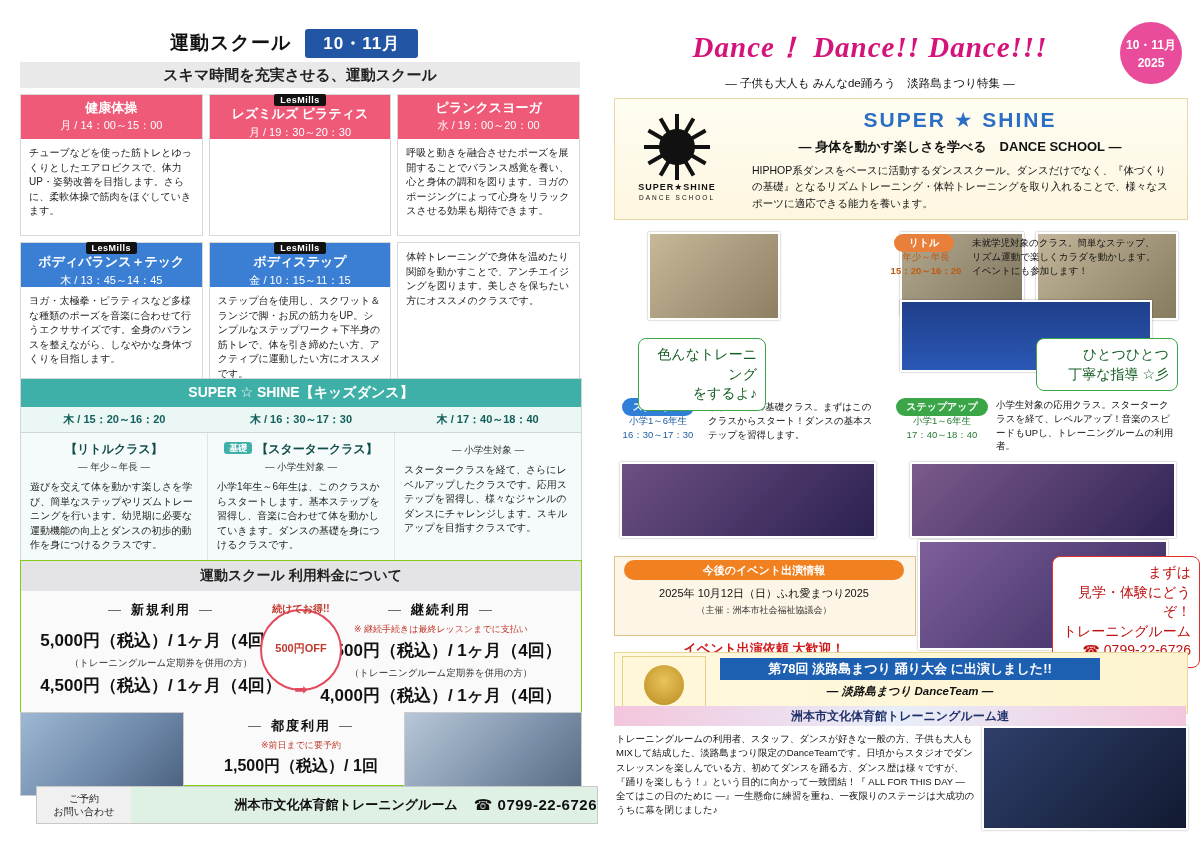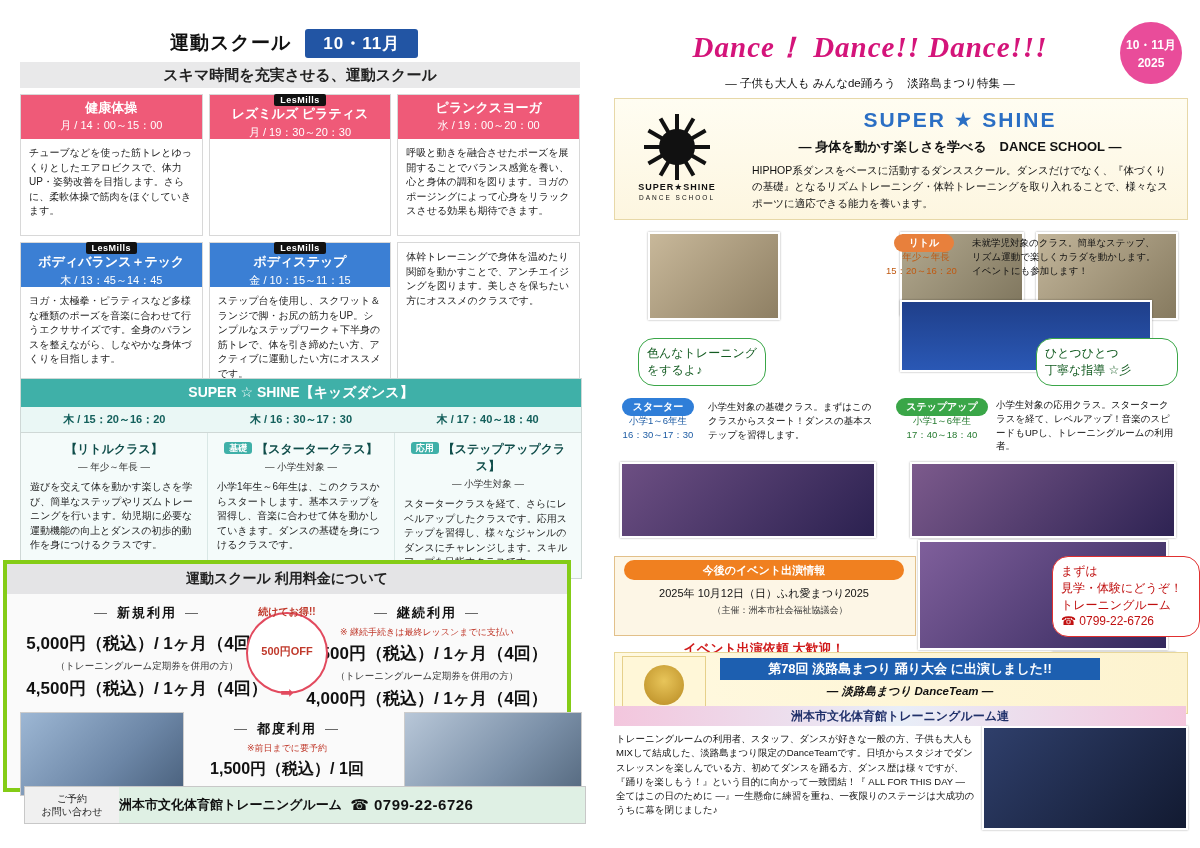--- a/index.html
+++ b/index.html
@@ -44,21 +44,21 @@
   .kids .times div{flex:1;text-align:center;font-size:11px;padding:5px 0;color:#14605c;font-weight:bold;}
   .kids .cols{display:flex;}
   .kids .col{flex:1;padding:8px 9px;}
   .kids .col + .col{border-left:1px solid #d9e7e5;}
   .kids .cttl{font-size:12px;font-weight:bold;text-align:center;color:#0f4d4a;}
   .kids .cttl .tag{font-size:9px;background:#3fb0a8;color:#fff;border-radius:3px;padding:1px 5px;margin-right:4px;vertical-align:2px;}
   .kids .csub{font-size:9.5px;text-align:center;color:#333;margin:3px 0 6px;}
   .kids .ctxt{font-size:10px;line-height:1.45;color:#222;}
 
   
-  .fee{position:absolute;left:3px;top:560px;width:560px;border:4px solid #84cc16;background:#fafafa;}
+  .fee{position:absolute;left:20px;top:560px;width:560px;border:1px solid #84cc16;background:#fafafa;}
   .fee .bar{background:#e4e4e6;text-align:center;font-size:14px;font-weight:bold;padding:6px 0;color:#222;}
   .fee .two{display:flex;padding:10px 0 4px;position:relative;}
   .fee .half{flex:1;text-align:center;}
   .fee .h-ttl{font-size:13px;font-weight:bold;letter-spacing:2px;}
   .fee .h-ttl::before,.fee .h-ttl::after{content:"—";margin:0 8px;color:#555;font-weight:normal;}
   .fee .price{font-size:17px;font-weight:bold;margin-top:10px;}
   .fee .note{font-size:9.5px;color:#333;margin-top:5px;}
   .fee .small{font-size:9px;color:#c0392b;margin-top:4px;}
   .fee .circle{
     position:absolute;left:50%;top:18px;transform:translateX(-50%);
@@ -73,23 +73,23 @@
   .fee .tdo .t::before,.fee .tdo .t::after{content:"—";margin:0 8px;color:#555;font-weight:normal;}
   .fee .tdo .r{font-size:9px;color:#c0392b;margin-top:4px;}
   .fee .tdo .p{font-size:16px;font-weight:bold;margin-top:4px;}
 
   
   .lph{position:absolute;border:1px solid #ccc;background-size:cover;}
   .lph1{left:20px;top:712px;width:162px;height:82px;}
   .lph2{left:404px;top:712px;width:176px;height:82px;}
 
   
-  .contact{position:absolute;left:24px;top:786px;width:560px;height:36px;border:1px solid #c8c8c8;background:#f0f0f0;display:flex;align-items:center;}
+  .contact{position:absolute;left:36px;top:786px;width:560px;height:36px;border:1px solid #c8c8c8;background:#f0f0f0;display:flex;align-items:center;}
   .contact .lbl{width:94px;font-size:10px;line-height:1.3;text-align:center;color:#222;}
-  .contact .main{flex:1;background:#dff0e4;height:36px;display:flex;align-items:center;justify-content:flex-start;gap:8px;}
+  .contact .main{flex:1;background:#dff0e4;height:36px;display:flex;align-items:center;justify-content:flex-end;gap:16px;}
   .contact .nm{font-size:13px;font-weight:bold;}
   .contact .tel{font-size:15px;font-weight:bold;letter-spacing:.5px;}
 
   
   .r-title{position:absolute;left:30px;top:28px;width:480px;text-align:center;}
   .r-title .big{
     font-size:29px;font-weight:bold;font-style:italic;color:#d4147a;letter-spacing:1px;
     font-family:"Liberation Serif",serif;
   }
   .r-title .sub{font-size:11.5px;margin-top:8px;color:#111;}
@@ -110,27 +110,27 @@
 
   .ss-ttl{position:absolute;left:150px;top:108px;width:420px;text-align:center;font-size:21px;font-weight:bold;color:#2b6fc4;letter-spacing:2px;}
   .ss-sub{position:absolute;left:150px;top:138px;width:420px;text-align:center;font-size:13px;font-weight:bold;}
   .ss-txt{position:absolute;left:152px;top:162px;width:420px;font-size:10.5px;line-height:1.55;}
 
   .ph{position:absolute;border:2px solid #fff;box-shadow:0 0 2px rgba(0,0,0,.35);background-size:cover;background-position:center;}
 
   .cal-badge{position:absolute;border-radius:10px;color:#fff;text-align:center;padding:2px 0;font-size:10px;font-weight:bold;}
   .cal-info{position:absolute;font-size:9.5px;line-height:1.45;}
 
-  .bub{position:absolute;border:1.5px solid #3aa648;border-radius:16px;background:#fff;font-size:12px;text-align:left;padding:6px 8px;line-height:1.4;color:#145c22;}
+  .bub{position:absolute;border:1.5px solid #3aa648;border-radius:8px;background:#fff;font-size:14px;text-align:right;padding:6px 8px;line-height:1.4;color:#145c22;}
   .bub.redb{border-color:#e03030;color:#c01010;}
 
   .ev-box{position:absolute;left:14px;top:556px;width:300px;height:78px;border:1px solid #e2c08a;background:#fdf6e6;}
   .ev-ttl{position:absolute;left:24px;top:560px;width:280px;height:20px;background:#f08020;color:#fff;font-size:11px;font-weight:bold;display:flex;align-items:center;justify-content:center;border-radius:10px;}
   .ev-l1{position:absolute;left:24px;top:586px;width:280px;text-align:center;font-size:11px;}
-  .ev-l2{position:absolute;left:40px;top:604px;width:280px;text-align:center;font-size:9px;color:#333;}
+  .ev-l2{position:absolute;left:24px;top:604px;width:280px;text-align:center;font-size:9px;color:#333;}
   .ev-call{position:absolute;left:14px;top:640px;width:300px;text-align:center;font-size:13px;font-weight:bold;color:#d01a1a;}
 
   .f-box{position:absolute;left:14px;top:652px;width:572px;height:60px;background:linear-gradient(90deg,#fff9e0,#fdf3cf);border:1px solid #e8d79a;}
   .f-ttl{position:absolute;left:120px;top:658px;width:380px;height:22px;background:#1d5fb0;color:#fff;font-size:13px;font-weight:bold;display:flex;align-items:center;justify-content:center;}
   .f-sub{position:absolute;left:120px;top:684px;width:380px;text-align:center;font-size:11.5px;font-weight:bold;font-style:italic;}
   .f-band{position:absolute;left:14px;top:706px;width:572px;height:20px;background:linear-gradient(90deg,#f3c6dd,#e8eef8,#f3c6dd);display:flex;align-items:center;justify-content:center;font-size:12px;font-weight:bold;color:#20306a;}
   .f-txt{position:absolute;left:16px;top:732px;width:360px;font-size:9.5px;line-height:1.5;}
 
   .emblem{position:absolute;left:22px;top:656px;width:82px;height:56px;background:#fff7d8;border:1px solid #e6d08a;display:flex;align-items:center;justify-content:center;}
   .emblem .in{width:40px;height:40px;border-radius:50%;background:radial-gradient(circle at 50% 40%,#e8c55a,#b88a22);}
@@ -210,23 +210,20 @@
           <div class="ctxt">遊びを交えて体を動かす楽しさを学び、簡単なステップやリズムトレーニングを行います。幼児期に必要な運動機能の向上とダンスの初歩的動作を身につけるクラスです。</div>
         </div>
         <div class="col">
           <div class="cttl">
             <span class="tag">基礎</span><span>【スタータークラス】</span>
           </div>
           <div class="csub">― 小学生対象 ―</div>
           <div class="ctxt">小学1年生～6年生は、このクラスからスタートします。基本ステップを習得し、音楽に合わせて体を動かしていきます。ダンスの基礎を身につけるクラスです。</div>
         </div>
         <div class="col">
-          <div class="cttl">
-            <span class="tag">応用</span><span>【ステップアップクラス】</span>
-          </div>
           <div class="csub">― 小学生対象 ―</div>
           <div class="ctxt">スタータークラスを経て、さらにレベルアップしたクラスです。応用ステップを習得し、様々なジャンルのダンスにチャレンジします。スキルアップを目指すクラスです。</div>
         </div>
       </div>
     </div>
 
     <div class="fee">
       <div class="bar">運動スクール 利用料金について</div>
       <div class="two">
         <div class="half">
@@ -307,21 +304,21 @@
     <div class="ph" style="left:436px;top:232px;width:138px;height:84px;background:linear-gradient(135deg,#c2b59a,#867a5f);"></div>
     <div class="ph" style="left:300px;top:300px;width:248px;height:68px;background:linear-gradient(180deg,#1f3f8a,#2a58b5);"></div>
     <div class="ph" style="left:20px;top:462px;width:252px;height:72px;background:linear-gradient(135deg,#6d4f83,#2b2150);"></div>
     <div class="ph" style="left:310px;top:462px;width:262px;height:72px;background:linear-gradient(135deg,#7c5a8c,#2e2353);"></div>
     <div class="ph" style="left:318px;top:540px;width:246px;height:106px;background:linear-gradient(135deg,#7f5f9b,#33285c);"></div>
     <div class="ph" style="left:452px;top:652px;width:120px;height:62px;background:linear-gradient(135deg,#cfd6e2,#8e98ac);"></div>
     <div class="ph" style="left:382px;top:726px;width:202px;height:100px;background:linear-gradient(135deg,#2f3f6b,#121a31);"></div>
 
     <div class="cal-badge" style="left:294px;top:234px;width:60px;background:#e8803c;">リトル</div>
     <div class="cal-info" style="left:286px;top:250px;width:80px;text-align:center;color:#c05a12;">年少～年長</div>
-    <div class="cal-info" style="left:286px;top:264px;width:80px;color:#c05a12;">15：20～16：20</div>
+    <div class="cal-info" style="left:286px;top:264px;width:80px;text-align:center;color:#c05a12;font-weight:bold;">15：20～16：20</div>
     <div class="cal-info" style="left:372px;top:236px;width:190px;">未就学児対象のクラス。簡単なステップ、リズム運動で楽しくカラダを動かします。イベントにも参加します！</div>
 
     <div class="cal-badge" style="left:22px;top:398px;width:72px;background:#2f7ed8;">スターター</div>
     <div class="cal-info" style="left:16px;top:414px;width:84px;text-align:center;color:#1c5ba3;">小学1～6年生</div>
     <div class="cal-info" style="left:16px;top:428px;width:84px;text-align:center;color:#1c5ba3;">16：30～17：30</div>
     <div class="cal-info" style="left:108px;top:400px;width:170px;">小学生対象の基礎クラス。まずはこのクラスからスタート！ダンスの基本ステップを習得します。</div>
 
     <div class="cal-badge" style="left:296px;top:398px;width:92px;background:#3aa648;">ステップアップ</div>
     <div class="cal-info" style="left:296px;top:414px;width:92px;text-align:center;color:#257a30;">小学1～6年生</div>
     <div class="cal-info" style="left:296px;top:428px;width:92px;text-align:center;color:#257a30;">17：40～18：40</div>

